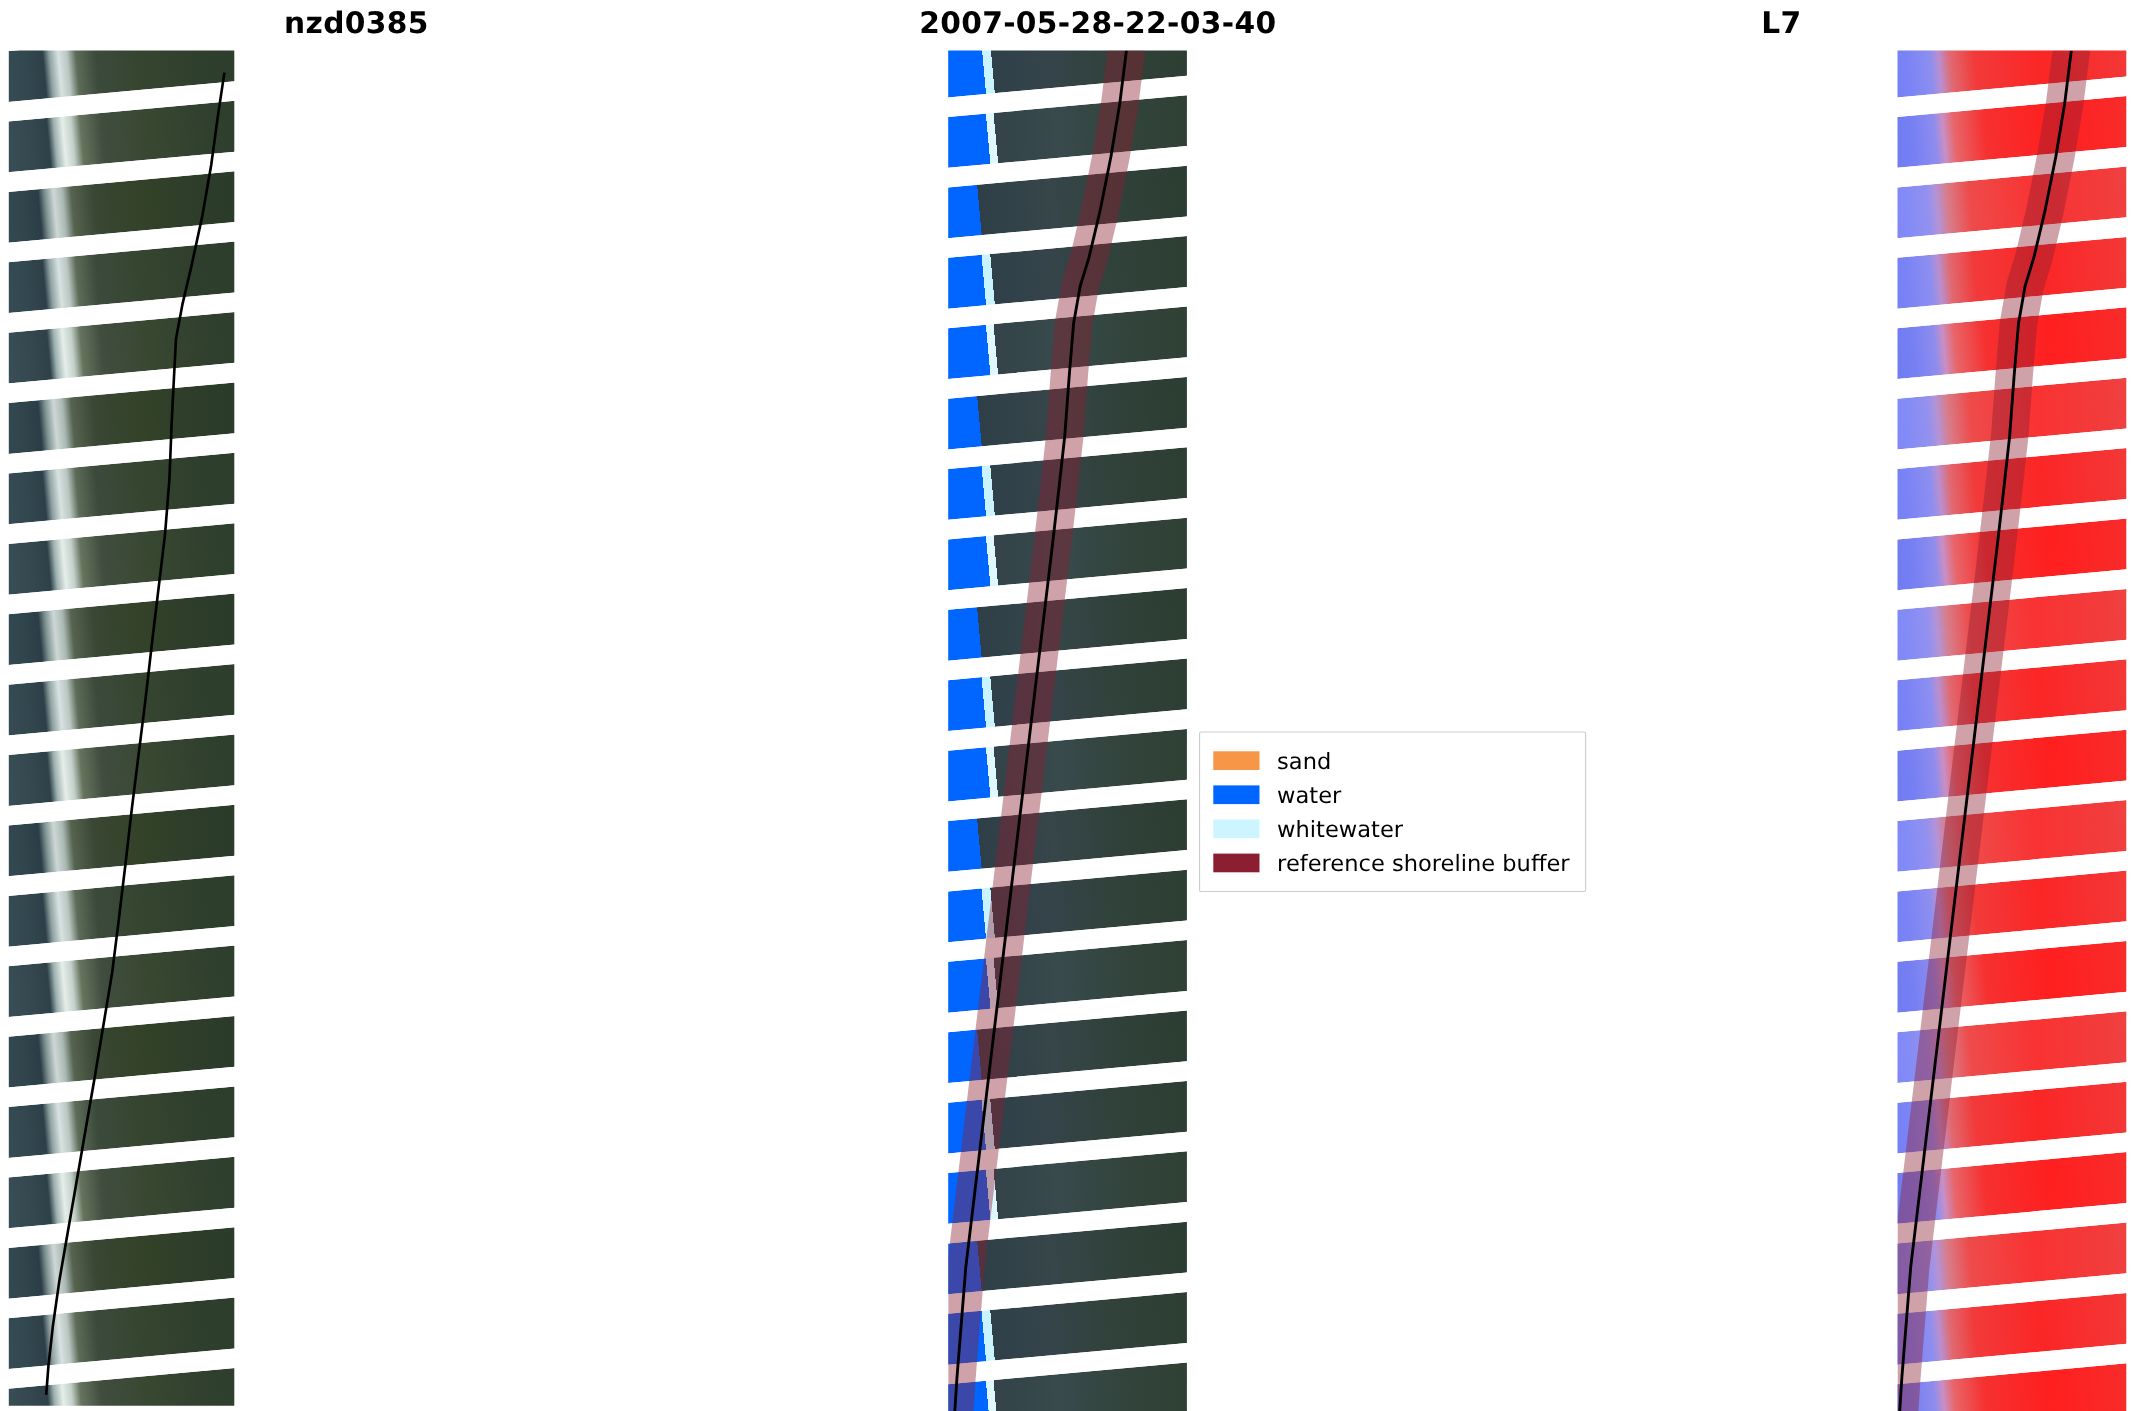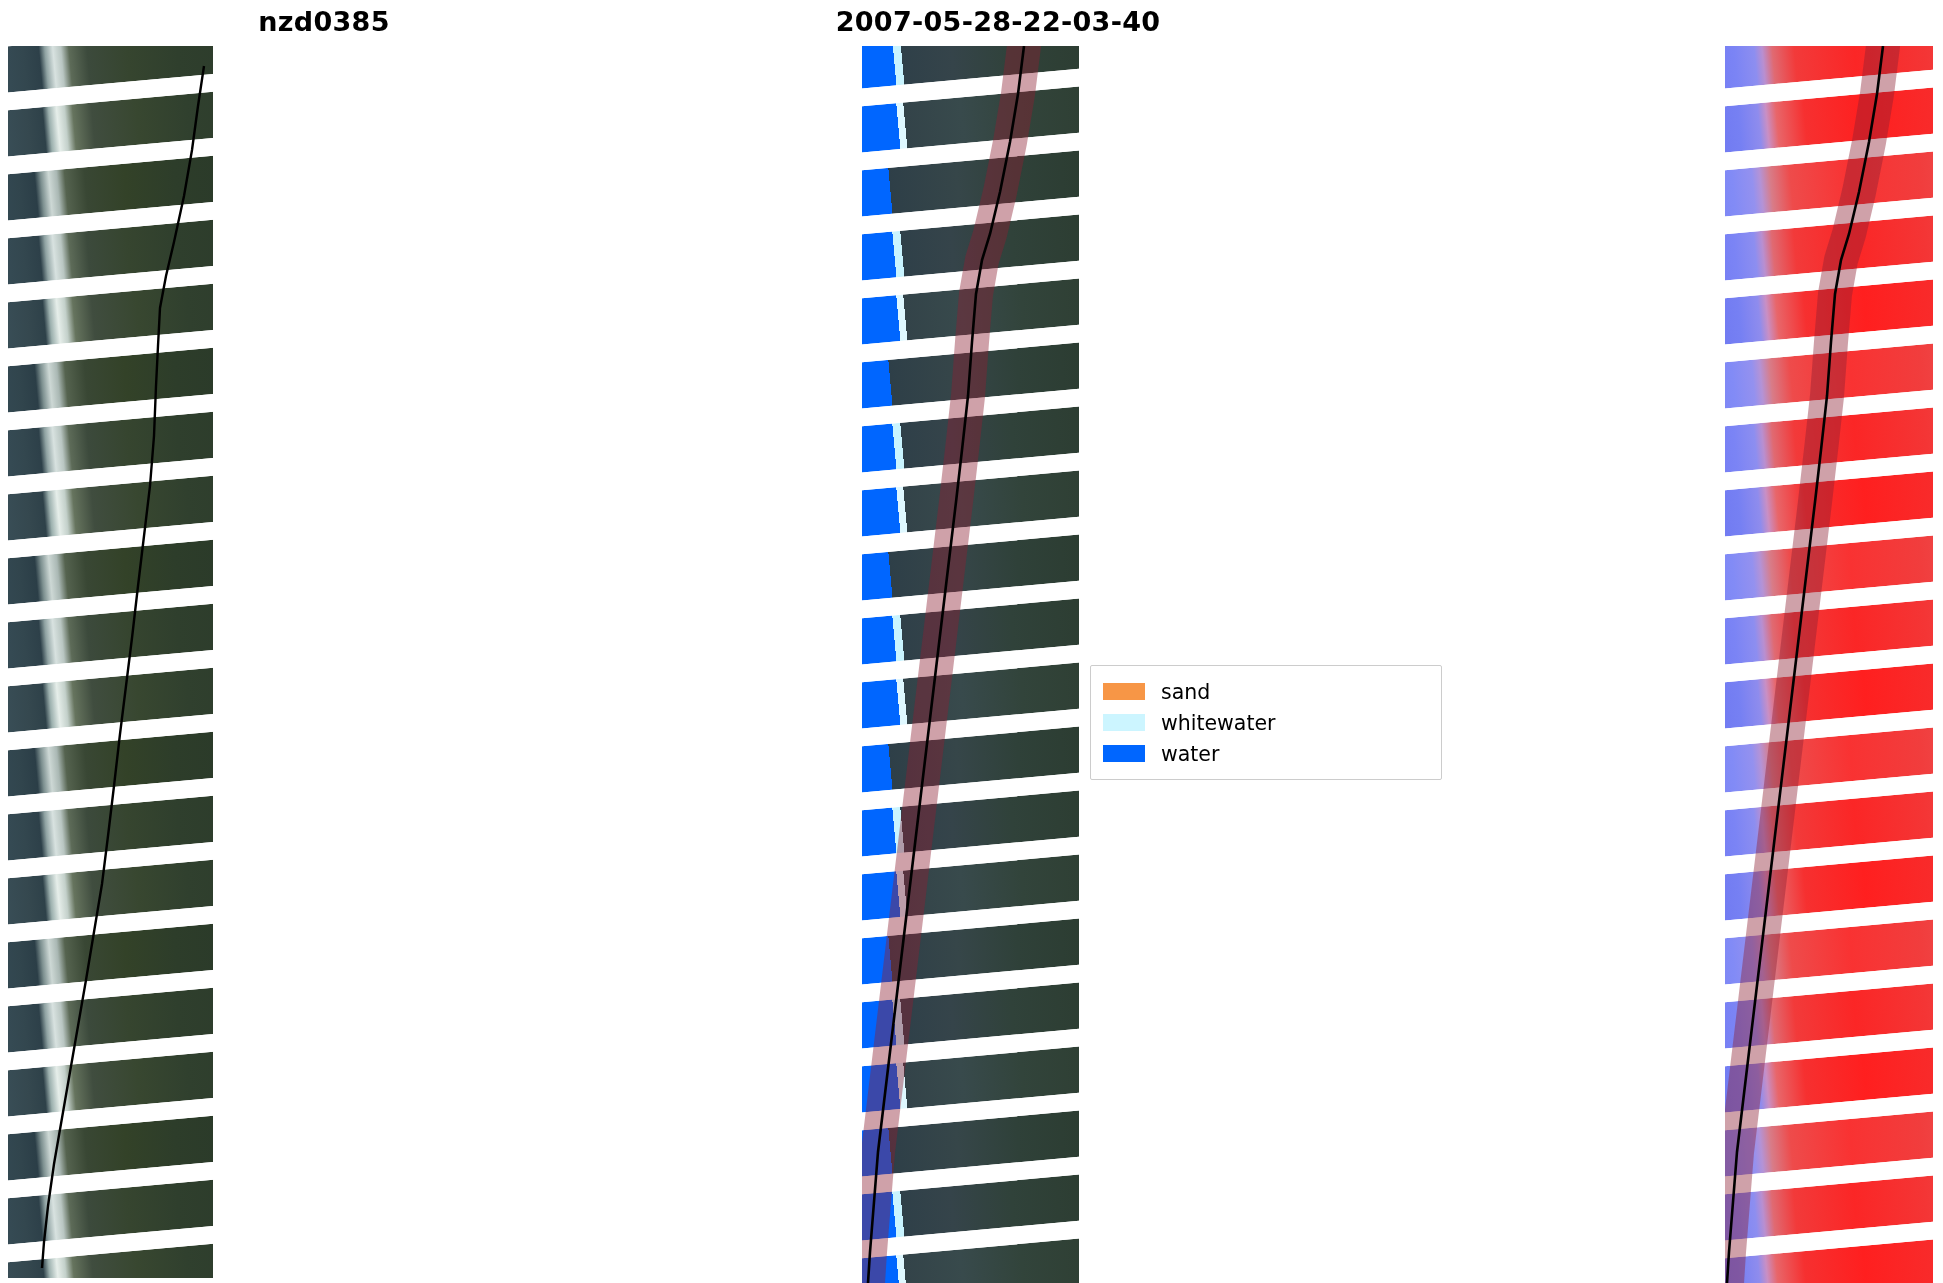--- a/index.html
+++ b/index.html
@@ -337,20 +337,23 @@
                L46,856 L40,906 L34,956 L28,1006 L22,1056 L16,1106
                L12,1156 L8,1206 L6,1237" fill="none" stroke="rgba(140,30,50,0.42)" stroke-width="34" stroke-linecap="round" stroke-linejoin="round"></path>
       <path d="M162,0 L156,48 L148,96 L138,146 L128,188 L120,214
                L114,248 L110,296 L106,350 L100,404 L94,456 L88,506
                L82,556 L76,606 L70,656 L64,706 L58,756 L52,806
                L46,856 L40,906 L34,956 L28,1006 L22,1056 L16,1106
                L12,1156 L8,1206 L6,1237" fill="none" stroke="#000000" stroke-width="2.6"></path>
     </svg>
   </div>
 
+  <div class="panel" id="panel-index">
+    <div class="panel-title">L7</div>
+  </div>
   <div class="axes" id="axes-index">
     <div class="stack">
       <div class="strip" style="top:-14px;">
           <div class="idx-fill"></div>
         </div>
       <div class="strip" style="top:50px;">
           <div class="idx-fill v2"></div>
         </div>
       <div class="strip" style="top:114px;">
           <div class="idx-fill v3"></div>
@@ -420,22 +423,26 @@
                L8,1156 L4,1206 L2,1237" fill="none" stroke="#000000" stroke-width="2.6"></path>
     </svg>
   </div>
 
   <div class="legend">
     <div class="legend-row">
       <span class="swatch" style="background:#f79646;"></span>
       <span class="legend-label">sand</span>
     </div>
     <div class="legend-row">
+      <span class="swatch" style="background:#0066ff;"></span>
+      <span class="legend-label">water</span>
+    </div>
+    <div class="legend-row">
       <span class="swatch" style="background:#ccf5ff;"></span>
       <span class="legend-label">whitewater</span>
     </div>
     <div class="legend-row">
-      <span class="swatch" style="background:#0066ff;"></span>
-      <span class="legend-label">water</span>
+      <span class="swatch" style="background:#8c1e32;"></span>
+      <span class="legend-label">reference shoreline buffer</span>
     </div>
   </div>
 
 </div>
 
 </body></html>

